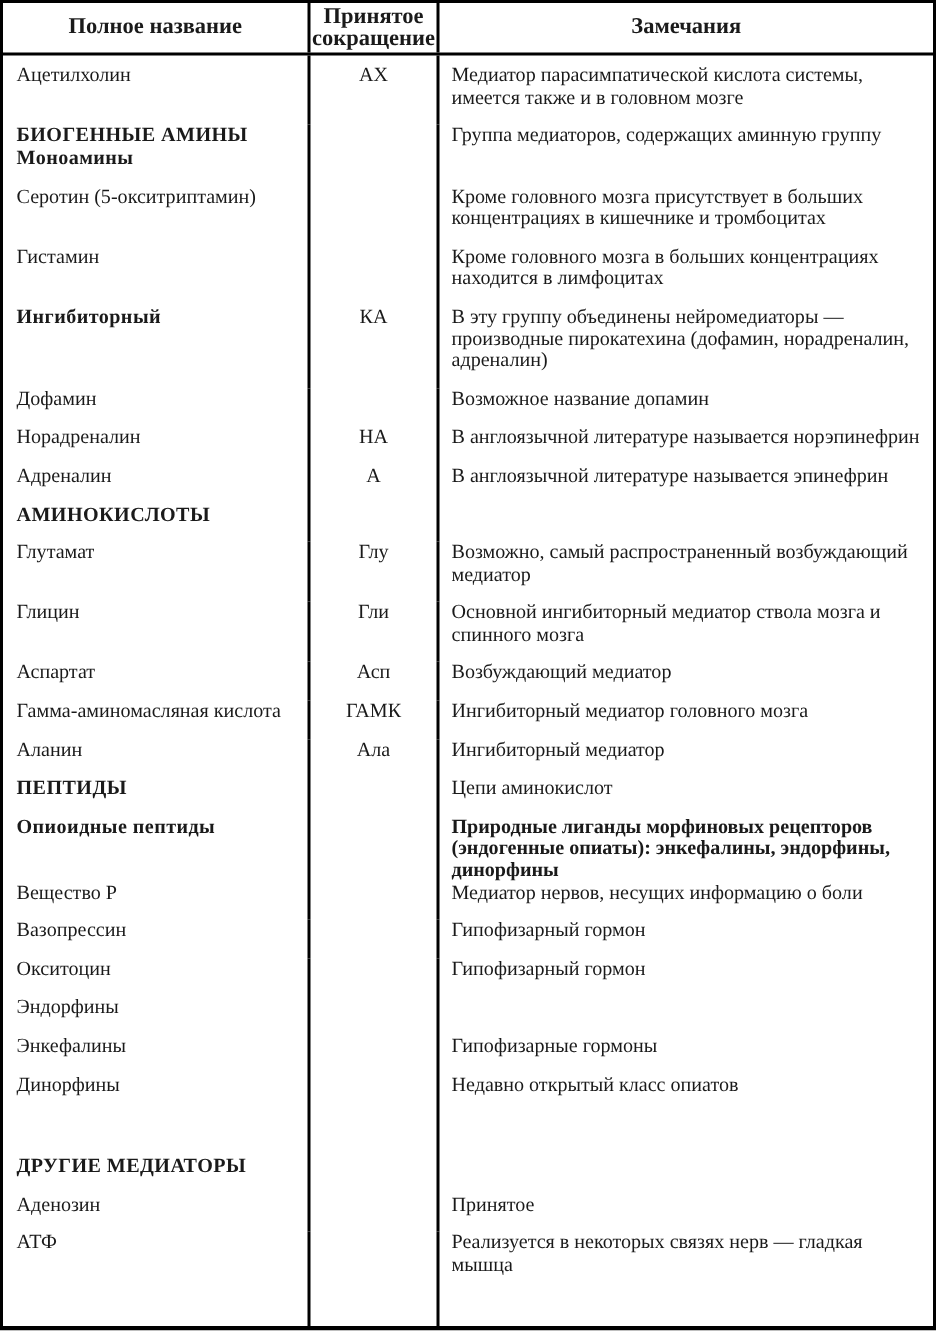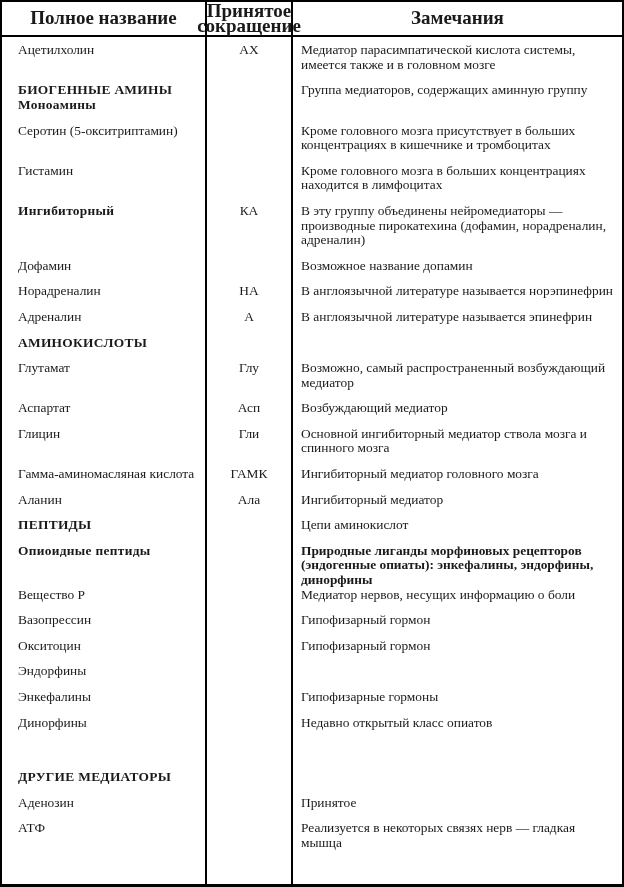--- a/index.html
+++ b/index.html
@@ -33,21 +33,21 @@
     border-bottom: 2px solid #000000;
     min-height: 31px;
     flex: 0 0 auto;
   }
   .th {
     display: flex;
     align-items: center;
     justify-content: center;
     text-align: center;
     font-weight: bold;
-    font-size: 19px;
+    font-size: 15px;
     line-height: 14.6px;
     padding: 2px 4px;
     box-sizing: border-box;
   }
   
   .tbody {
     flex: 1 1 auto;
     display: flex;
     flex-direction: column;
   }
@@ -62,21 +62,21 @@
     font-size: 13.4px;
     line-height: 14.6px;
     padding-bottom: 11px;
   }
   .tbody .tr:first-child .td { padding-top: 6px; }
   .tr.gap-none  .td { padding-bottom: 0; font-weight: bold; }
   .tr.gap-large .td { padding-bottom: 40px; }
   .tbody .tr:last-child .td { padding-bottom: 0; }
   .col-name, .col-abbr { border-right: 2px solid #000000; }
   .td.col-name {
-    padding-left: 16px;
+    padding-left: 9px;
     padding-right: 6px;
     white-space: pre-line;
   }
   .td.col-abbr { text-align: center; }
   .td.col-note {
     padding-left: 8px;
     padding-right: 3px;
   }
   .tr.bold-row .col-name {
     font-weight: bold;
@@ -149,32 +149,32 @@
     <div class="td col-note"></div>
   </div>
 
   <div class="tr">
     <div class="td col-name">Глутамат</div>
     <div class="td col-abbr">Глу</div>
     <div class="td col-note">Возможно, самый распространенный возбуждающий медиатор</div>
   </div>
 
   <div class="tr">
+    <div class="td col-name">Глицин</div>
+    <div class="td col-abbr">Гли</div>
+    <div class="td col-note">Основной ингибиторный медиатор ствола мозга и спинного мозга</div>
+  </div>
+
+  <div class="tr">
     <div class="td col-name">Аспартат</div>
     <div class="td col-abbr">Асп</div>
     <div class="td col-note">Возбуждающий медиатор</div>
   </div>
 
   <div class="tr">
-    <div class="td col-name">Глицин</div>
-    <div class="td col-abbr">Гли</div>
-    <div class="td col-note">Основной ингибиторный медиатор ствола мозга и спинного мозга</div>
-  </div>
-
-  <div class="tr">
     <div class="td col-name">Гамма-аминомасляная кислота</div>
     <div class="td col-abbr">ГАМК</div>
     <div class="td col-note">Ингибиторный медиатор головного мозга</div>
   </div>
 
   <div class="tr">
     <div class="td col-name">Аланин</div>
     <div class="td col-abbr">Ала</div>
     <div class="td col-note">Ингибиторный медиатор</div>
   </div>

